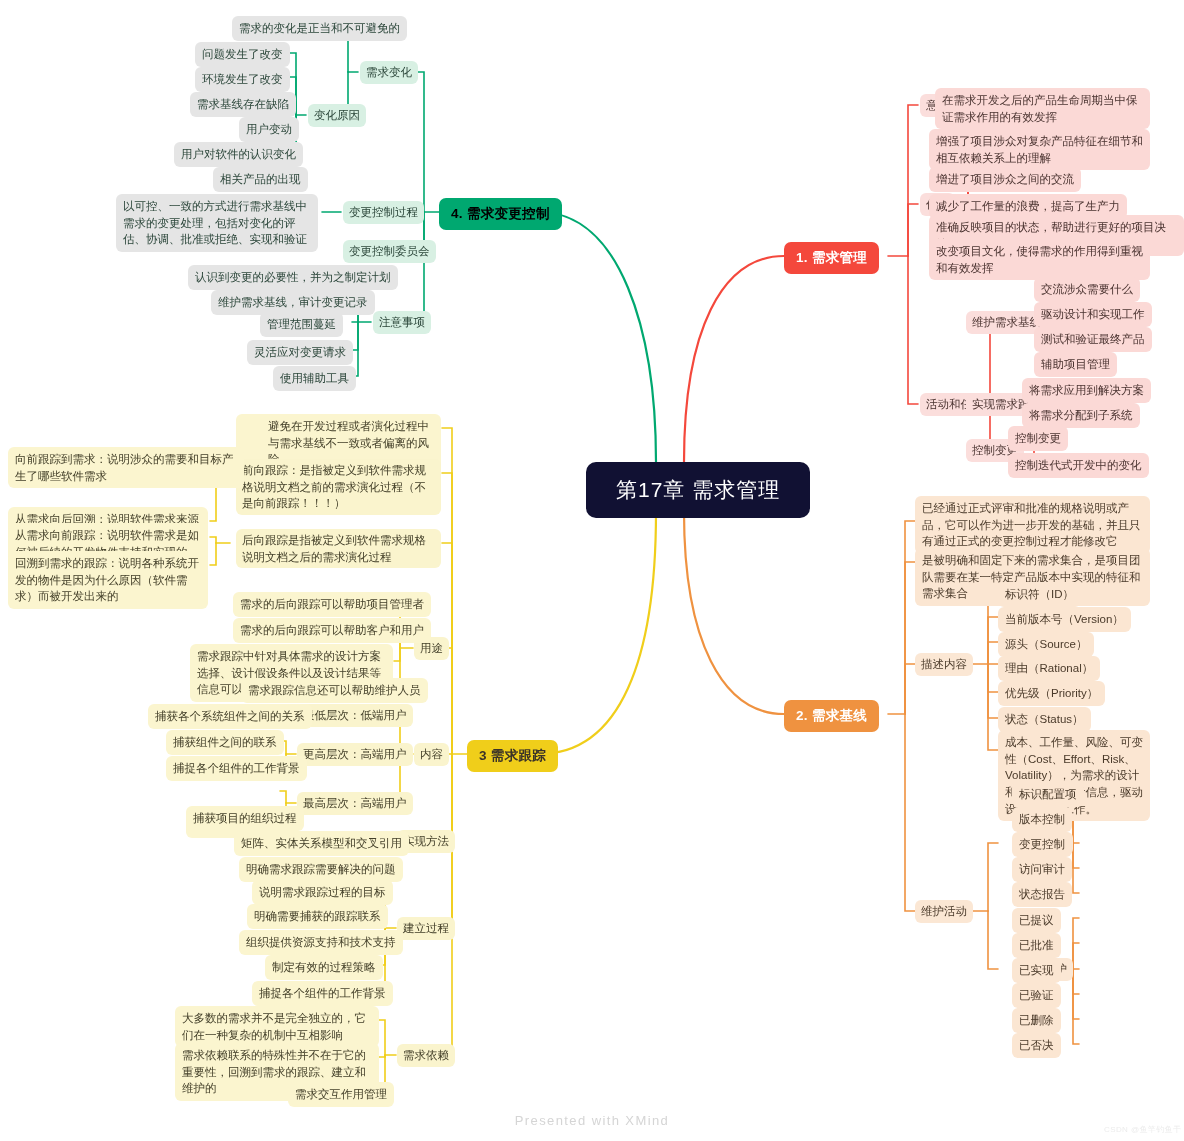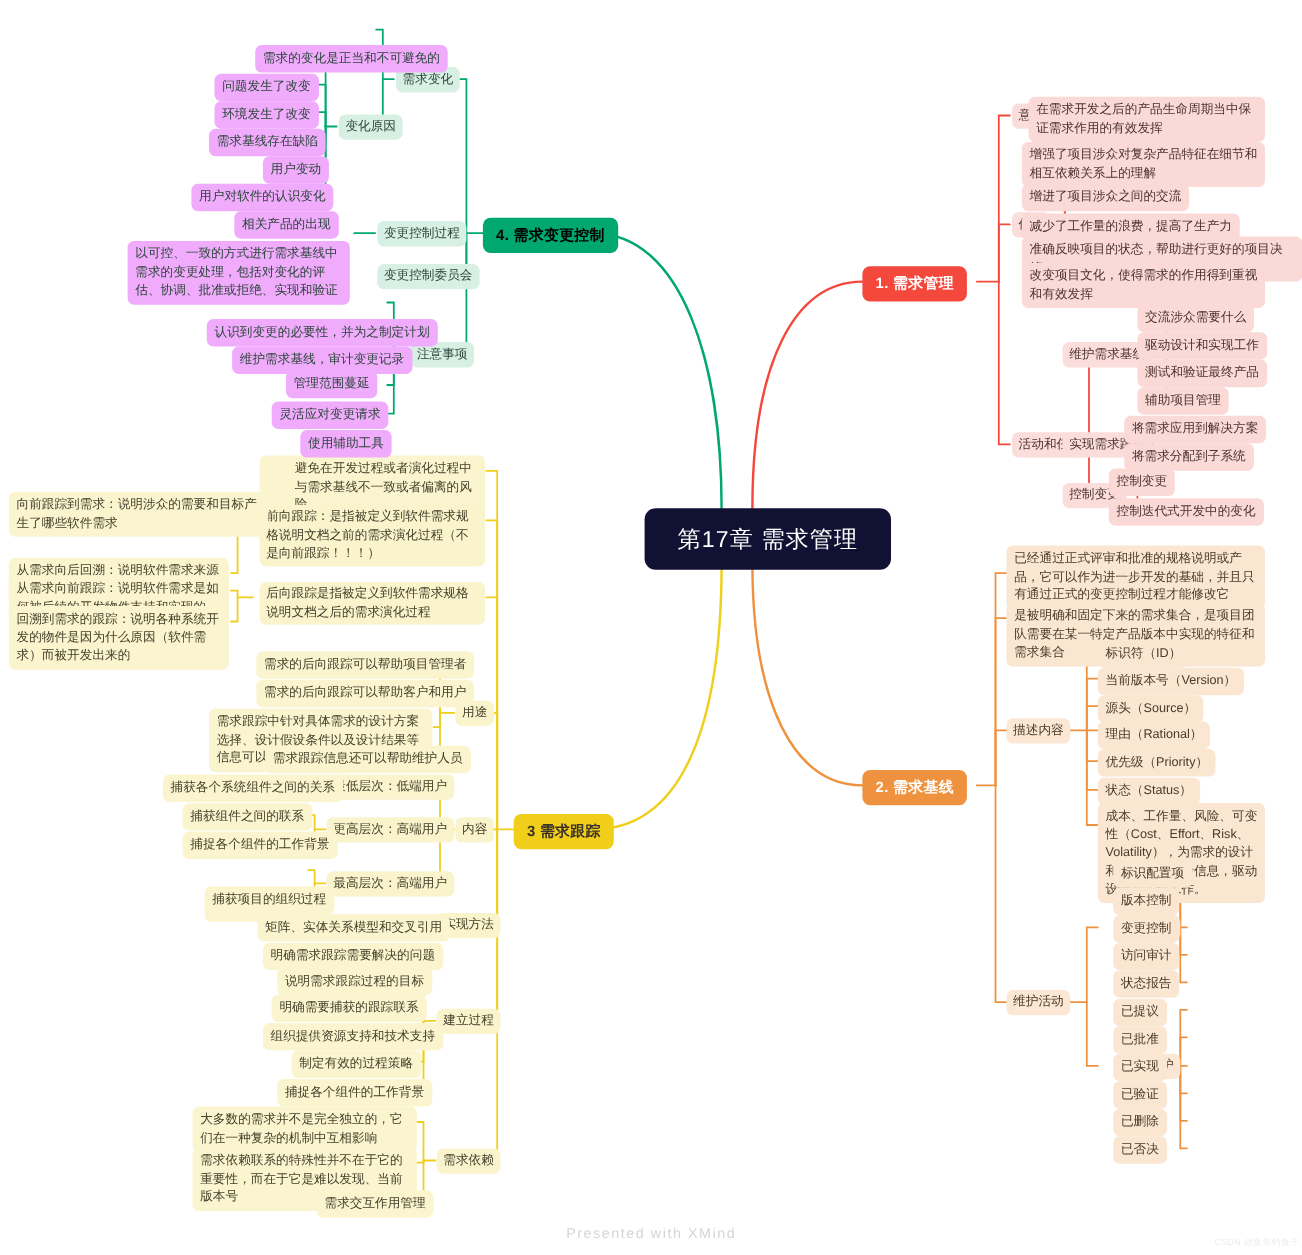--- a/index.html
+++ b/index.html
@@ -42,21 +42,21 @@
   .l2 { background:transparent; font-size:11.5px; padding:3px 6px; }
   .l2.red    { background:#fbdedc; color:#4a3330; }
   .l2.orange { background:#fbe7d4; color:#4a3a2a; }
   .l2.yellow { background:#faf4cd; color:#44402a; }
   .l2.green  { background:#d8f0e3; color:#2a4539; }
 
   
   .leaf.red    { background:#fbd9d6; color:#4a3330; }
   .leaf.orange { background:#fbe6d2; color:#4a3a2a; }
   .leaf.yellow { background:#fbf5cf; color:#44402a; }
-  .leaf.green  { background:#f0abfc; color:#2a4539;margin-top:25px; }
+  .leaf.green  { background:#e5e5e5; color:#2a4539; }
 
   .center-node {
     position:absolute;
     background:#111133;
     color:#ffffff;
     border-radius:10px;
     font-size:21px;
     padding:14px 30px;
     letter-spacing:1px;
     white-space:nowrap;
@@ -340,21 +340,21 @@
   <div class="node leaf yellow" style="left:234px; top:831px;">矩阵、实体关系模型和交叉引用</div>
 
   <div class="node leaf yellow" style="left:239px; top:857px;">明确需求跟踪需要解决的问题</div>
   <div class="node leaf yellow" style="left:252px; top:880px;">说明需求跟踪过程的目标</div>
   <div class="node leaf yellow" style="left:247px; top:904px;">明确需要捕获的跟踪联系</div>
   <div class="node leaf yellow" style="left:239px; top:930px;">组织提供资源支持和技术支持</div>
   <div class="node leaf yellow" style="left:265px; top:955px;">制定有效的过程策略</div>
   <div class="node leaf yellow" style="left:252px; top:981px;">捕捉各个组件的工作背景</div>
 
   <div class="node leaf yellow" style="left:175px; top:1006px; width:204px;">大多数的需求并不是完全独立的，它们在一种复杂的机制中互相影响</div>
-  <div class="node leaf yellow" style="left:175px; top:1043px; width:204px;">需求依赖联系的特殊性并不在于它的重要性，而在于它是难以发现、当前版本号</div>
+  <div class="node leaf yellow" style="left:175px; top:1043px; width:204px;">需求依赖联系的特殊性并不在于它的重要性，回溯到需求的跟踪、建立和维护的</div>
   <div class="node leaf yellow" style="left:288px; top:1082px;">需求交互作用管理</div>
 
   <div class="node branch b-green" style="left:439px; top:198px;">4. 需求变更控制</div>
 
   <div class="node l2 green" style="left:360px; top:61px;">需求变化</div>
   <div class="node l2 green" style="left:308px; top:104px;">变化原因</div>
   <div class="node l2 green" style="left:343px; top:201px;">变更控制过程</div>
   <div class="node l2 green" style="left:343px; top:240px;">变更控制委员会</div>
   <div class="node l2 green" style="left:373px; top:311px;">注意事项</div>
 

